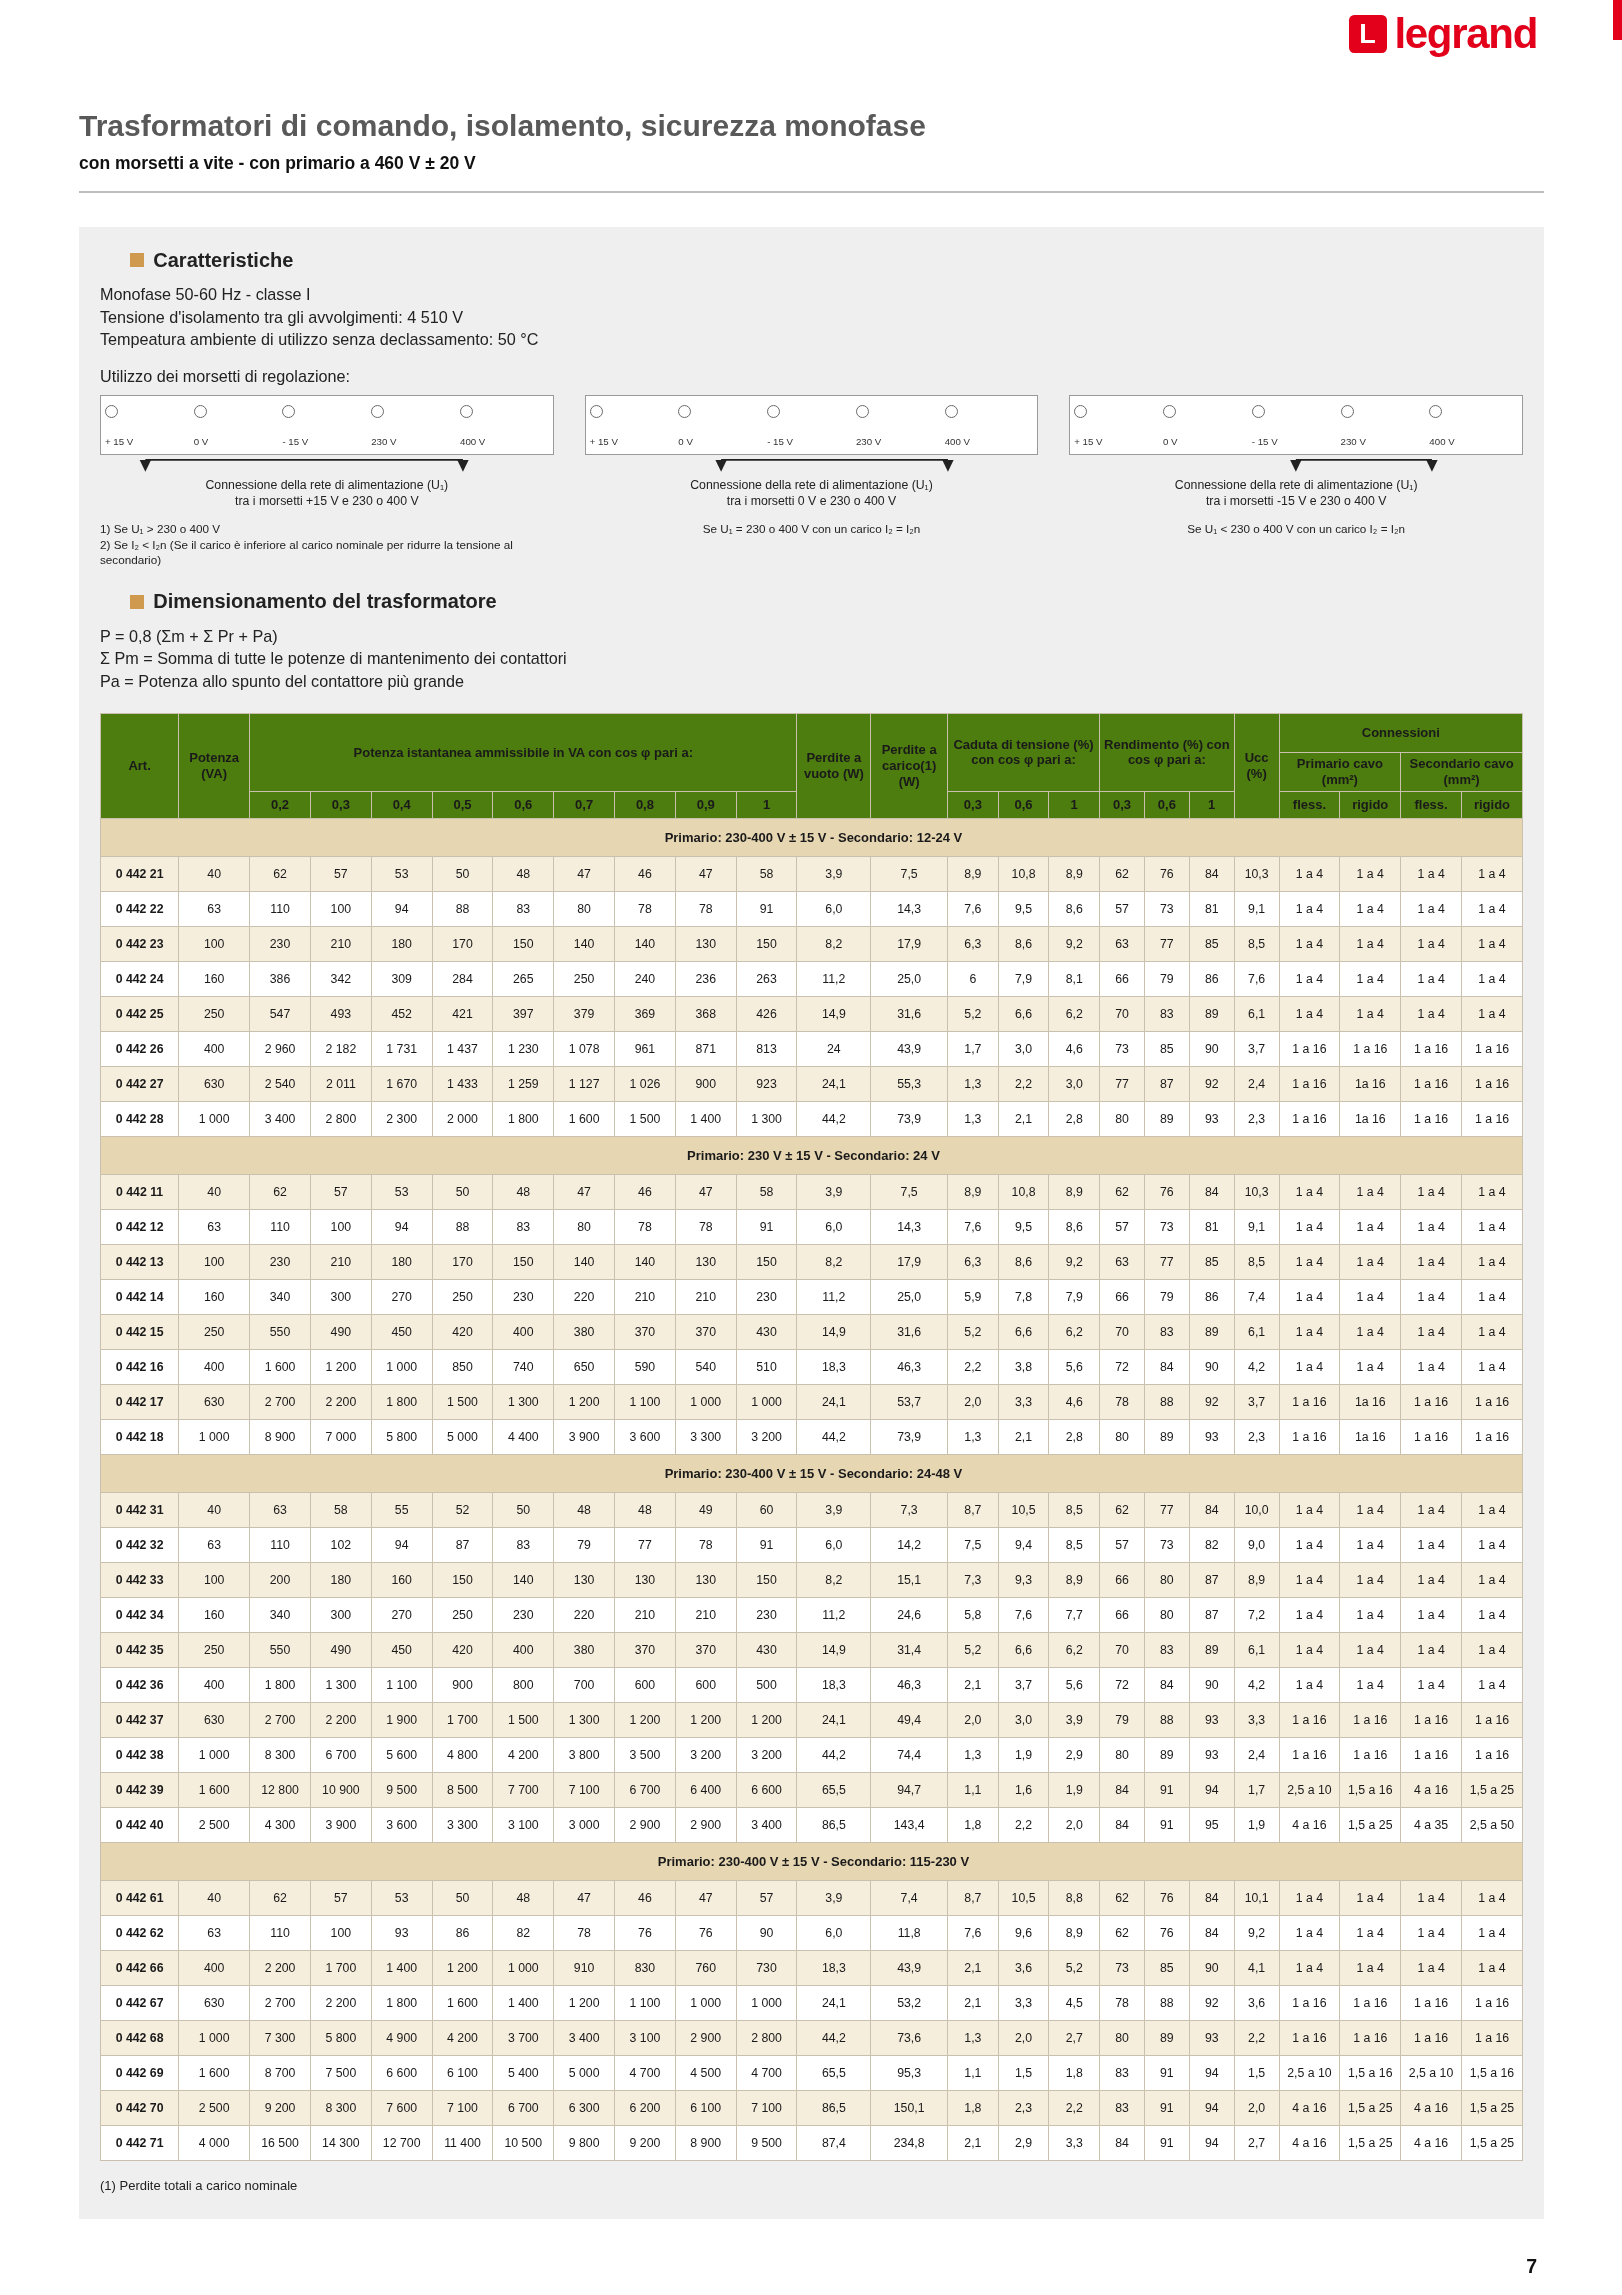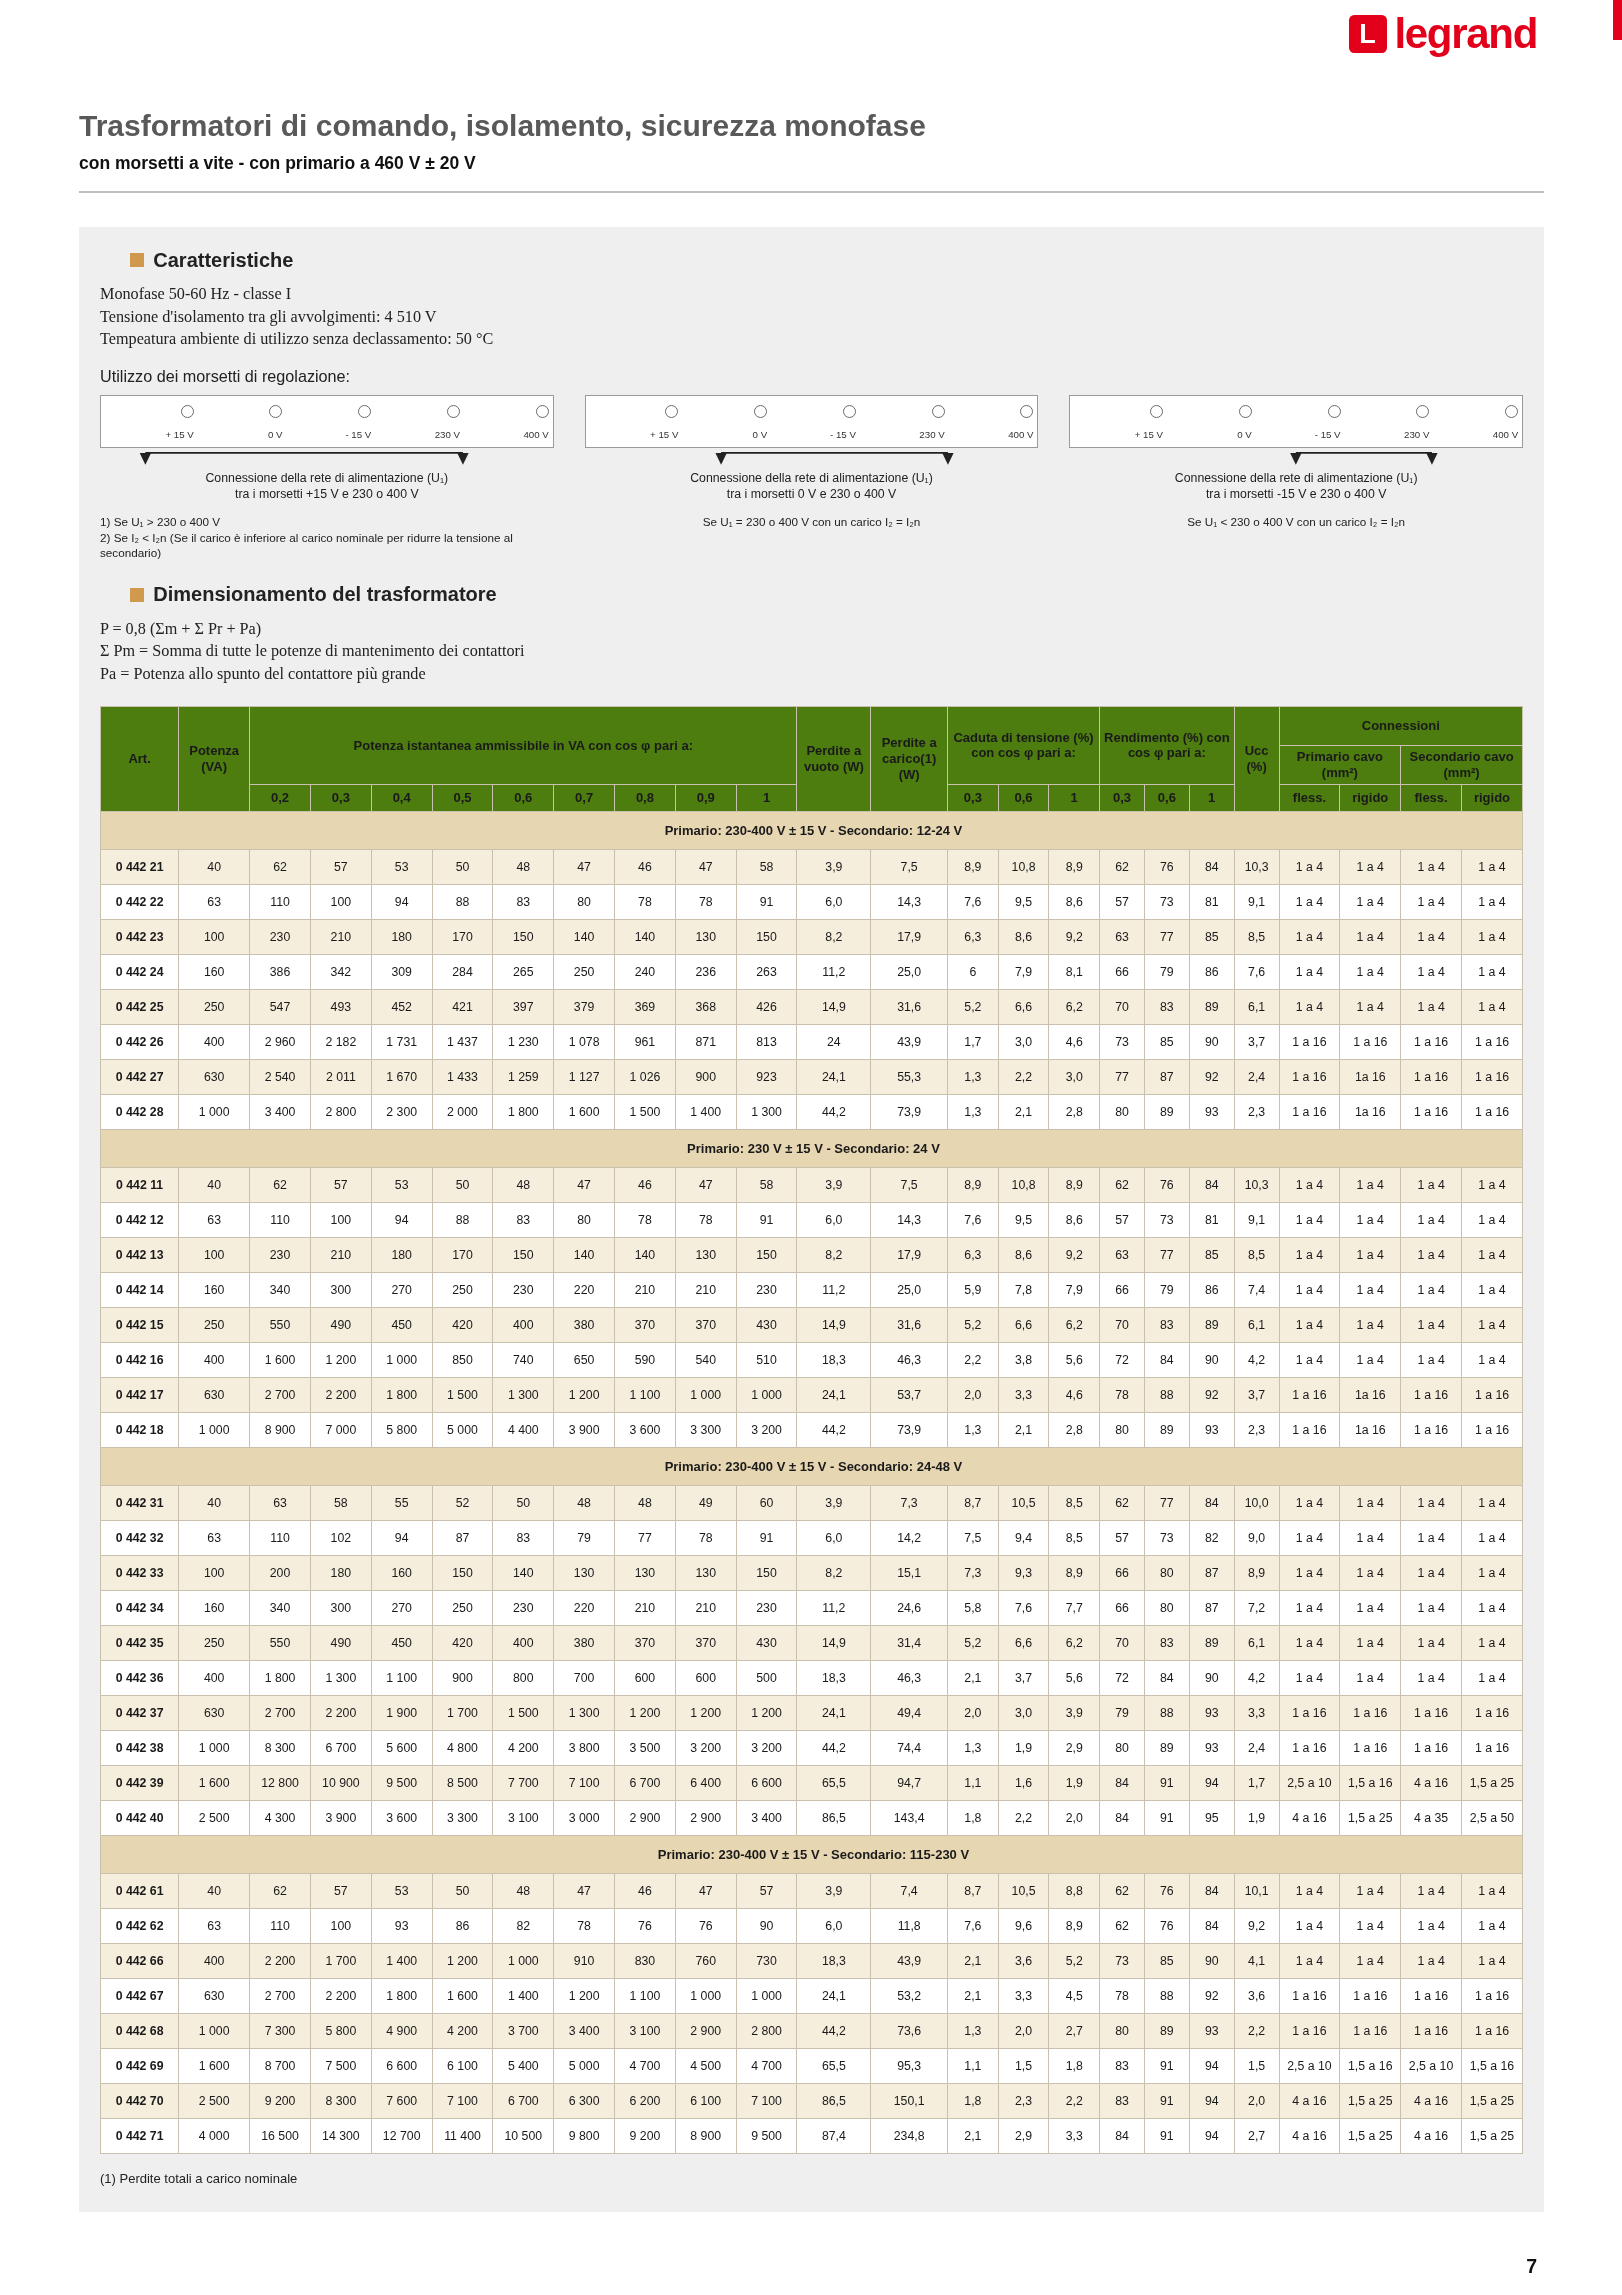--- a/index.html
+++ b/index.html
@@ -17,27 +17,27 @@
 
   .header-block { padding:109px 79px 0 79px; }
   .page-title { font-size:30px; font-weight:bold; color:#595959; margin-bottom:10.4px; }
   .page-subtitle { font-size:17.5px; font-weight:bold; color:#111; margin-bottom:17px; }
   .rule { height:1.3px; background:#bdbdbd; }
 
   .panel { margin:34px 79px 0 79px; background:#efefef; padding:22px 21px 26px 21px; }
 
   .sec-heading { display:flex; align-items:center; gap:9px; font-size:20px; font-weight:bold; color:#222; margin-bottom:11.7px;margin-left:30px; }
   .sq { width:14.3px; height:14.3px; background:#cf9a4e; flex:0 0 auto; }
-  .body-line { font-size:16.2px; line-height:1.38; color:#222;font-family:Liberation Serif, serif; }
+  .body-line { font-size:16.2px; line-height:1.38; color:#222; }
   .utilizzo { font-size:16.2px; margin-top:17px; margin-bottom:9px; color:#222; }
 
   .diagrams { display:flex; gap:31px; }
   .diagram { flex:1; min-width:0; }
   .term-box { background:#fff; border:0.6px solid #9a9a9a; padding:9px 3.9px 6.5px 3.9px; display:flex; }
-  .term { flex:1; display:flex; flex-direction:column; align-items:flex-end; gap:11px; }
+  .term { flex:1; display:flex; flex-direction:column; align-items:flex-start; gap:18px; }
   .circle { width:13px; height:13px; border:1.3px solid #6a6a6a; border-radius:50%; background:#fff; }
   .term-label { font-size:9.7px; color:#333; white-space:nowrap; }
   .arrow-svg { width:100%; height:17px; display:block; margin-top:1.3px; }
   .caption { text-align:center; font-size:12.3px; margin-top:5.2px; line-height:1.3; color:#222; }
   .note { font-size:11.7px; margin-top:10.4px; line-height:1.35; color:#222; }
   .note-center { text-align:center; }
   .note-line { display:block; }
 
   .dim-block { margin-top:22px; }
 

